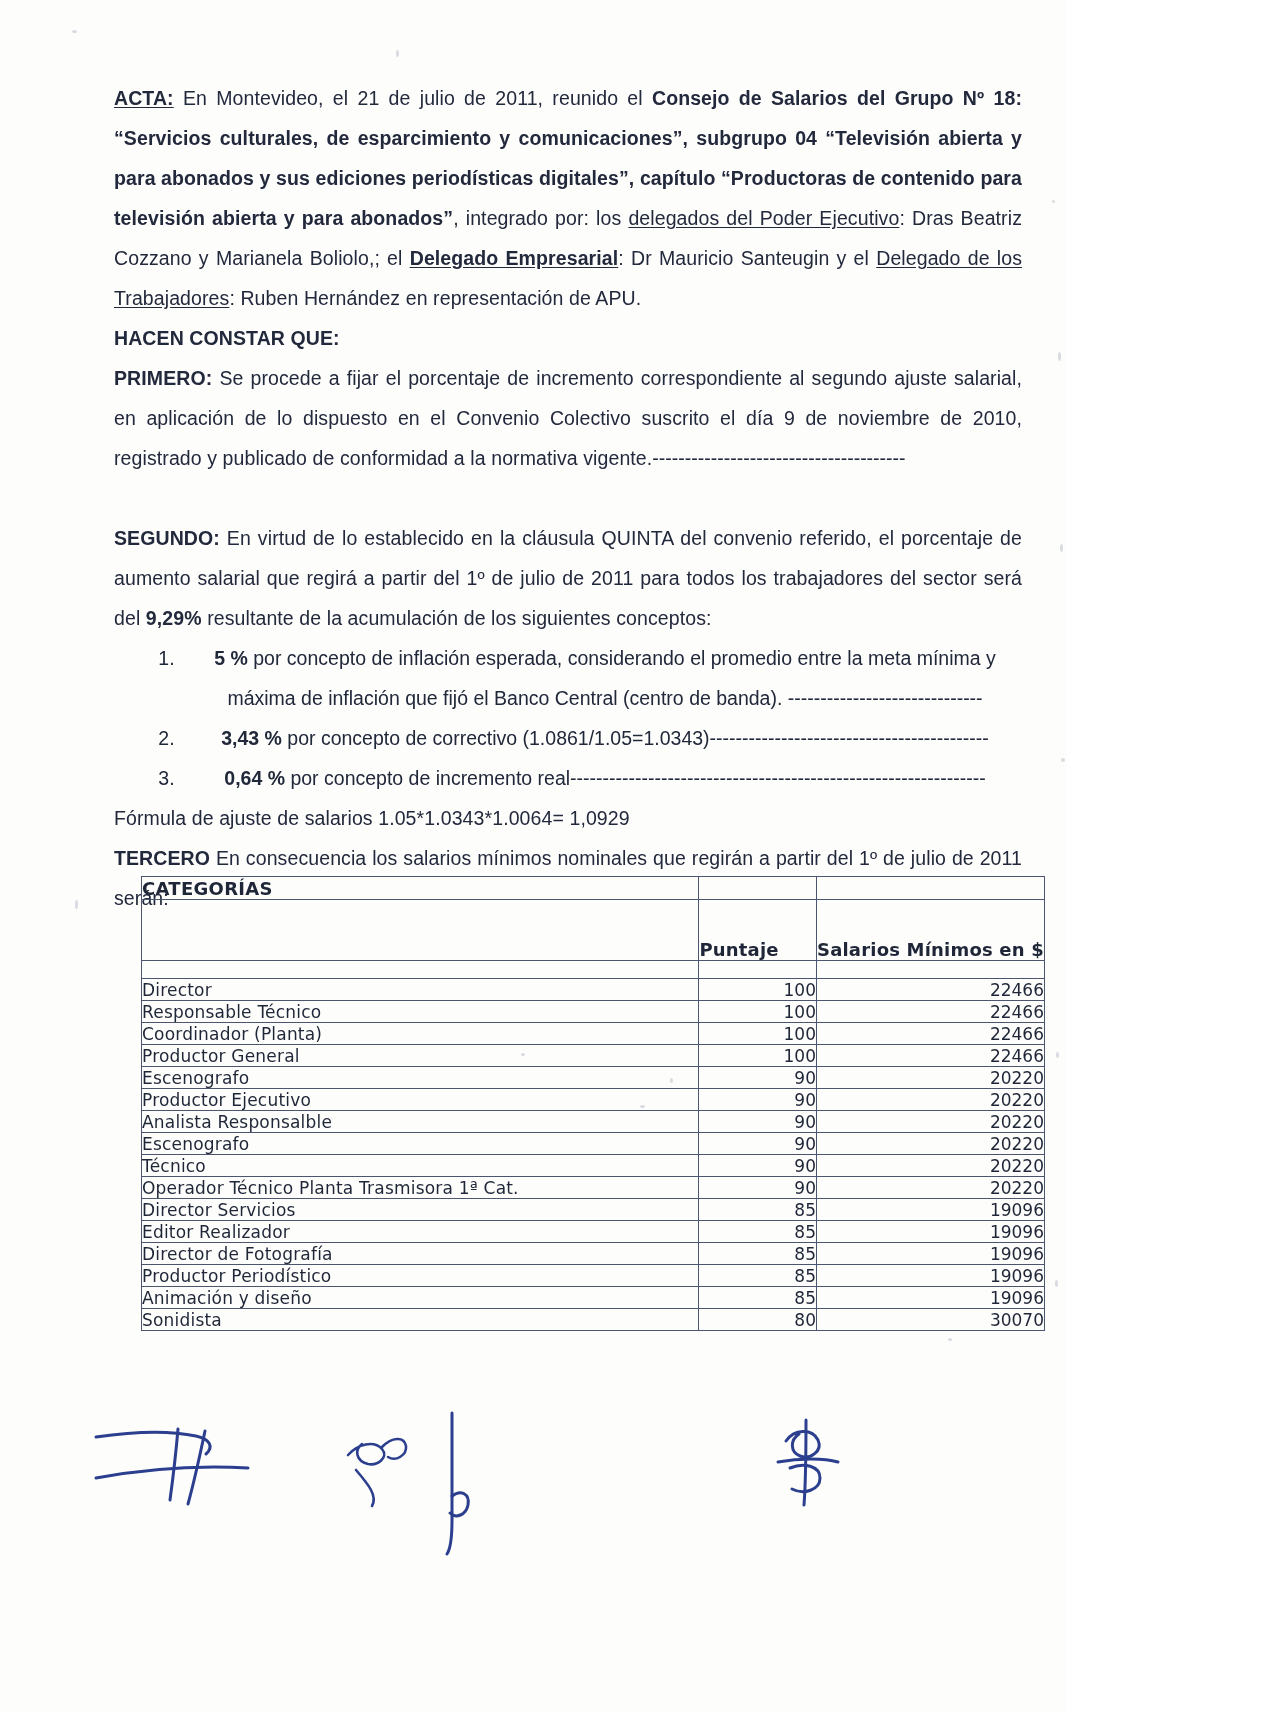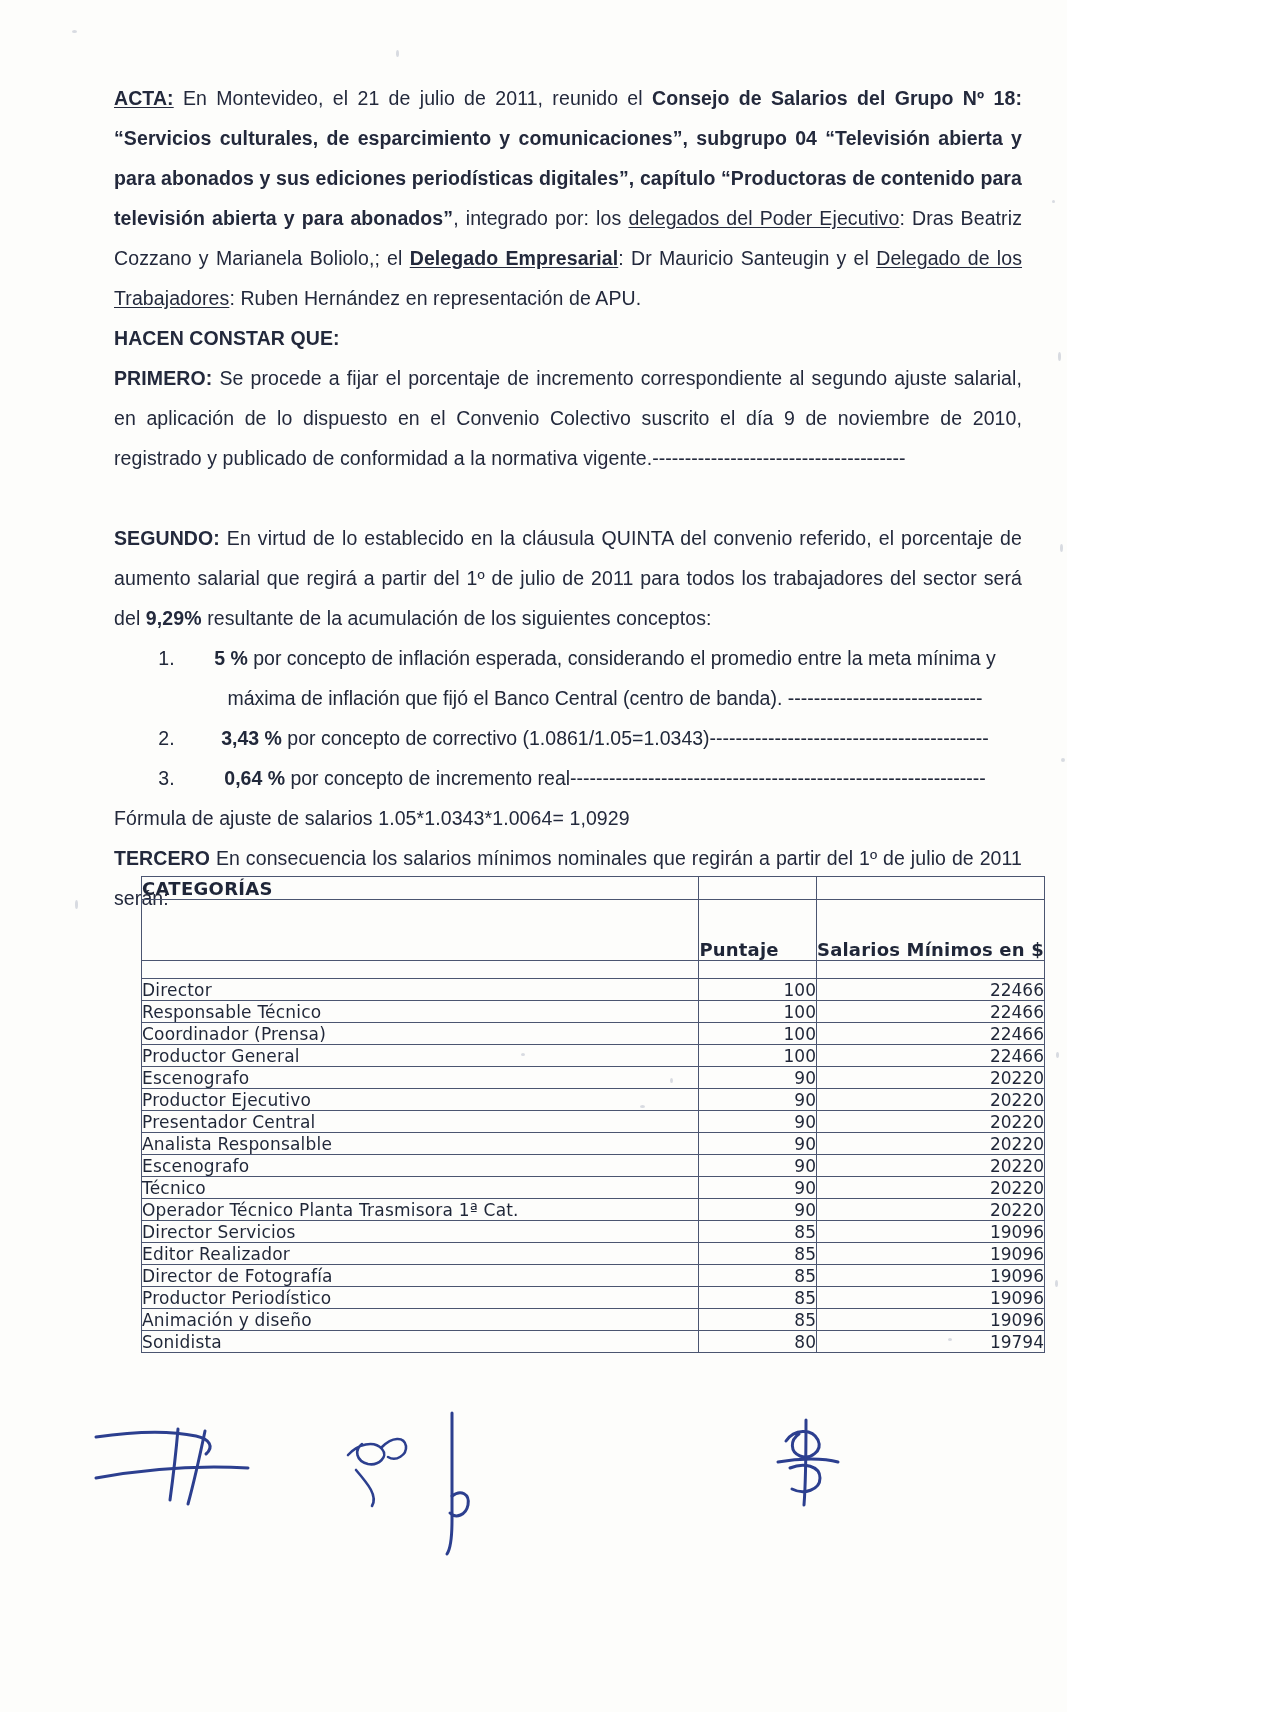--- a/index.html
+++ b/index.html
@@ -219,45 +219,40 @@
             <td class="cat">Director</td>
             <td class="num">100</td>
             <td class="num">22466</td>
           </tr>
         <tr>
             <td class="cat">Responsable Técnico</td>
             <td class="num">100</td>
             <td class="num">22466</td>
           </tr>
         <tr>
-            <td class="cat">Coordinador (Prensa)</td>
+            <td class="cat">Coordinador (Planta)</td>
             <td class="num">100</td>
             <td class="num">22466</td>
           </tr>
         <tr>
             <td class="cat">Productor General</td>
             <td class="num">100</td>
             <td class="num">22466</td>
           </tr>
         <tr>
             <td class="cat">Escenografo</td>
             <td class="num">90</td>
             <td class="num">20220</td>
           </tr>
         <tr>
             <td class="cat">Productor Ejecutivo</td>
             <td class="num">90</td>
             <td class="num">20220</td>
           </tr>
         <tr>
-            <td class="cat">Presentador Central</td>
-            <td class="num">90</td>
-            <td class="num">20220</td>
-          </tr>
-        <tr>
             <td class="cat">Analista Responsalble</td>
             <td class="num">90</td>
             <td class="num">20220</td>
           </tr>
         <tr>
             <td class="cat">Escenografo</td>
             <td class="num">90</td>
             <td class="num">20220</td>
           </tr>
         <tr>
@@ -291,21 +286,21 @@
             <td class="num">19096</td>
           </tr>
         <tr>
             <td class="cat">Animación y diseño</td>
             <td class="num">85</td>
             <td class="num">19096</td>
           </tr>
         <tr>
             <td class="cat">Sonidista</td>
             <td class="num">80</td>
-            <td class="num">19794</td>
+            <td class="num">30070</td>
           </tr>
       </tbody>
     </table>
   </div>
 
   <svg class="sig-layer" viewBox="0 0 1275 1712">
     <g fill="none" stroke="#2c3f8f" stroke-linecap="round" stroke-linejoin="round">
 
       <g stroke-width="3">
         <path d="M96 1437 C130 1432 168 1430 196 1436 C210 1439 214 1447 206 1454"></path>

